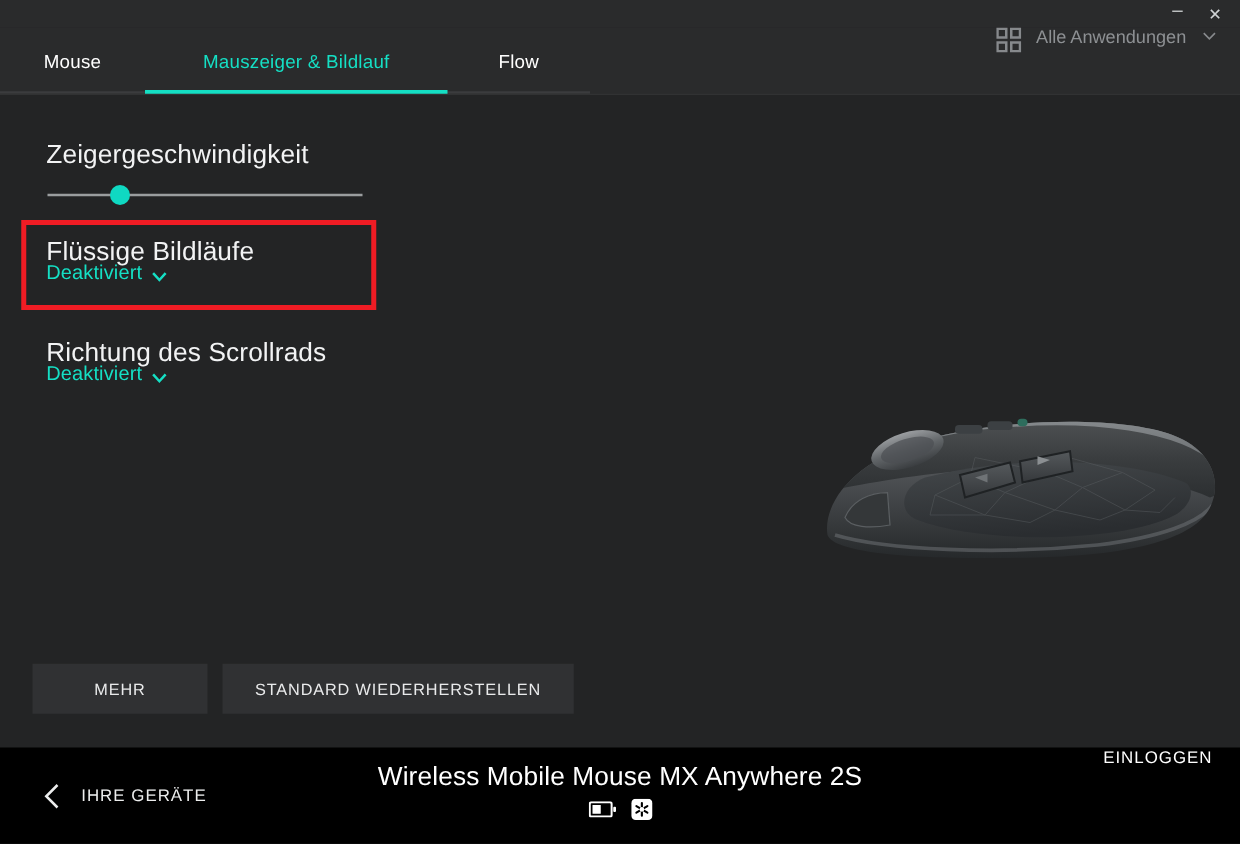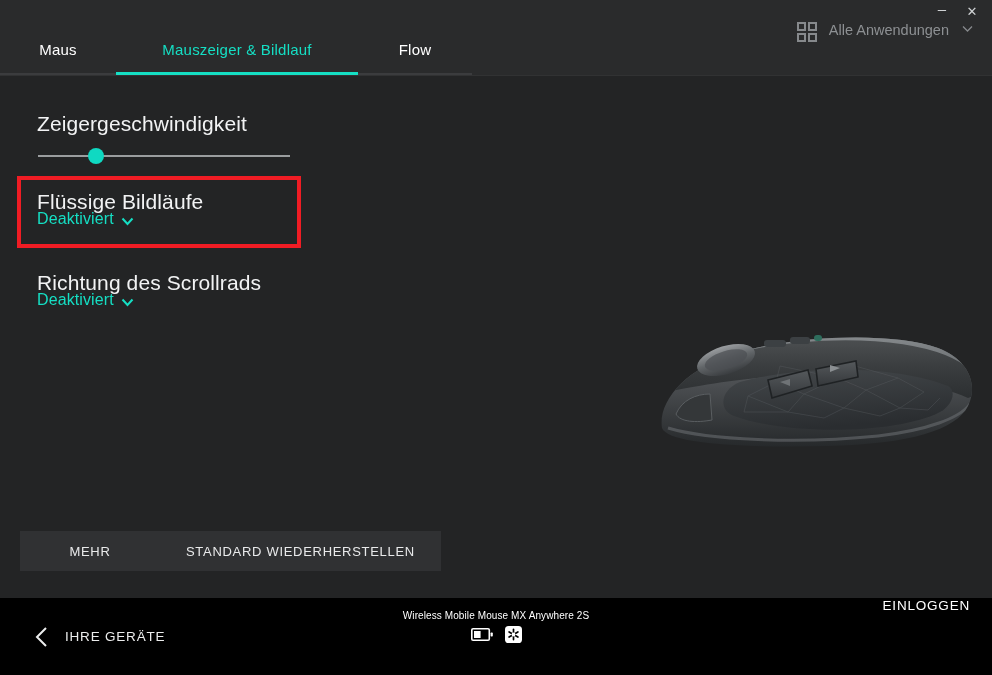--- a/index.html
+++ b/index.html
@@ -111,21 +111,21 @@
   #scroll-value  { left: 37px; top: 215px; }
 
   
   .mouse-wrap {
     position: absolute; left: 648px; top: 248px;
     width: 336px; height: 132px;
   }
   .mouse-wrap svg { display:block; width: 100%; height: 100%; }
 
   
-  .actions { position: absolute; left: 20px; bottom: 27px; display: flex; }
+  .actions { position: absolute; left: 26px; bottom: 27px; display: flex; gap: 12px; }
   .btn {
     height: 40px; background: #303133;
     color: #e9eaeb; font-size: 13px; letter-spacing: .7px;
     display: flex; align-items: center; justify-content: center;
     padding: 0 26px; white-space: nowrap;
   }
   .btn.more { min-width: 140px; }
 
   
   .footer {
@@ -137,21 +137,21 @@
     display: flex; align-items: center; gap: 14px;
   }
   .chev-back { width: 17px; height: 24px; display:block; }
   .footer-left-label {
     color: #eceded; font-size: 13.5px; letter-spacing: .8px; white-space: nowrap;
   }
   .footer-center {
     position: absolute; left: 0; right: 0; top: 12px;
     display: flex; flex-direction: column; align-items: center; gap: 5px;
   }
-  .device-name { color: #ffffff; font-size: 10px; letter-spacing: .1px; white-space: nowrap; }
+  .device-name { color: #ffffff; font-size: 21px; letter-spacing: .1px; white-space: nowrap; }
   .device-icons { display: flex; align-items: center; gap: 12px; }
   .battery-icon { width: 22px; height: 13px; display:block; }
   .unifying-icon { width: 17px; height: 17px; display:block; }
   .footer-right {
     position: absolute; right: 22px; top: 0; height: 77px;
     display: flex; align-items: flex-start;
   }
   .footer-right-label {
     color: #ffffff; font-size: 13.5px; letter-spacing: .8px; white-space: nowrap;
   }
@@ -163,21 +163,21 @@
 
   <div class="titlebar">
     <div class="win-btns">
       <div class="win-btn min">–</div>
       <div class="win-btn">✕</div>
     </div>
   </div>
 
   <div class="header">
     <div class="tabs">
-      <div class="tab t0">Maus</div>
+      <div class="tab t0">Mouse</div>
       <div class="tab t1 active">Mauszeiger &amp; Bildlauf</div>
       <div class="tab t2">Flow</div>
     </div>
     <div class="tab-rail"></div>
     <div class="tab-underline"></div>
     <div class="header-hairline"></div>
 
     <div class="app-filter">
       <span>
         <svg class="grid-icon" viewBox="0 0 20 20">

